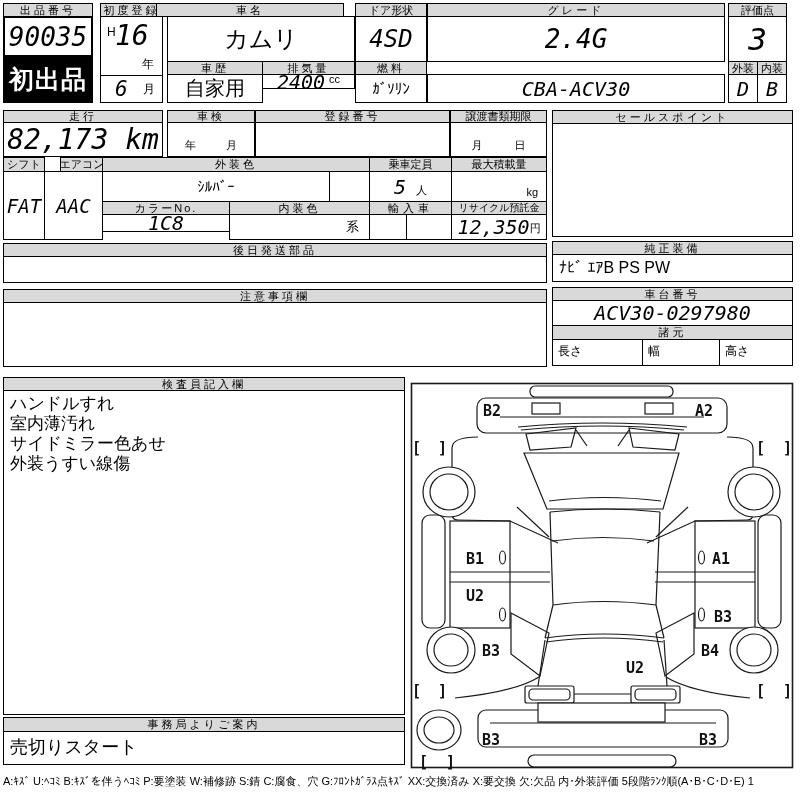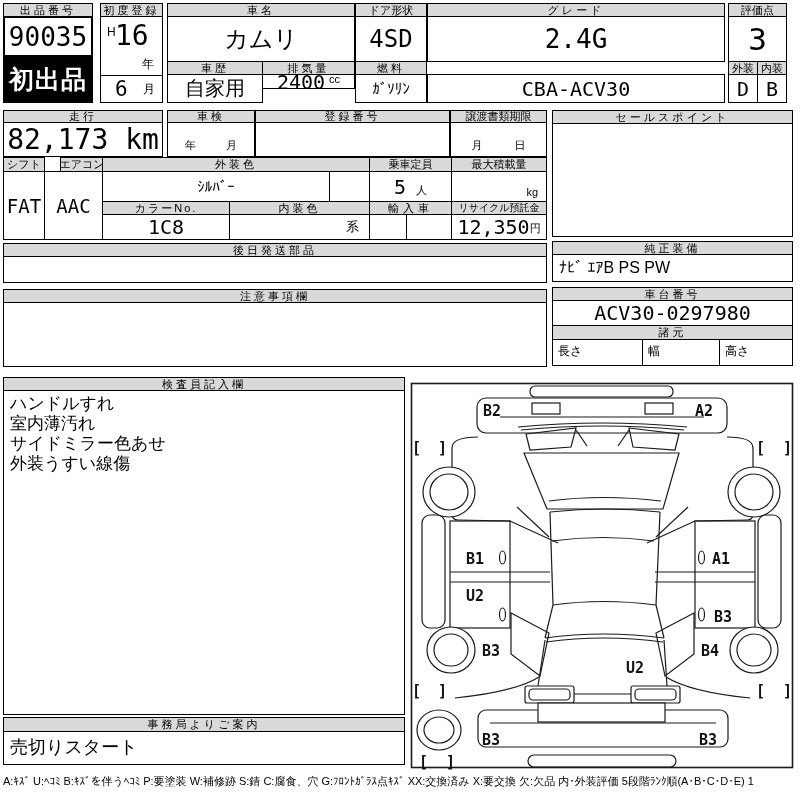--- a/index.html
+++ b/index.html
@@ -3,21 +3,21 @@
 <meta charset="utf-8">
 <style>
   html,body{margin:0;padding:0;background:#fff;}
   #sheet{position:relative;width:800px;height:800px;background:#ffffff;overflow:hidden;
          font-family:"Liberation Sans","DejaVu Sans",sans-serif;color:#000;padding-left:13px;}
   .box{position:absolute;border:1px solid #000;background:#fff;box-sizing:border-box;
        display:flex;align-items:center;justify-content:center;}
   .hdr{position:absolute;border:1px solid #000;background:#d9d9d9;box-sizing:border-box;
        display:flex;align-items:center;justify-content:center;font-size:11px;letter-spacing:3px;white-space:nowrap;}
   .hdr.tight{letter-spacing:0px;}
-  .mono{font-family:"DejaVu Sans Mono","Liberation Mono",monospace;}
+  .mono{font-family:"DejaVu Sans Mono","Liberation Mono",monospace;font-style:italic;}
   .badge{background:#000;color:#fff;font-weight:bold;}
   .small{font-size:11px;}
   .left-align{justify-content:flex-start;}
   .top-align{align-items:flex-start;}
   .notes{flex-direction:column;align-items:flex-start;justify-content:flex-start;padding:3px 6px;}
   .notes div{font-size:17px;line-height:20px;white-space:nowrap;}
   svg text{font-family:"DejaVu Sans Mono","Liberation Mono",monospace;font-weight:600;fill:#111;}
   #legend{position:absolute;left:3px;top:774px;width:795px;font-size:11px;white-space:nowrap;
           font-family:"Liberation Sans",sans-serif;}
 </style>
@@ -34,21 +34,21 @@
   <div class="box" style="left:100px;top:16px;width:63px;height:60px">
     <div style="position:absolute;left:6px;top:8px;font-size:12px">H</div>
     <div class="mono" style="position:absolute;left:14px;top:2px;font-size:28px">16</div>
     <div style="position:absolute;right:8px;bottom:2px;font-size:12px">年</div>
   </div>
   <div class="box" style="left:100px;top:75px;width:63px;height:28px">
     <div class="mono" style="position:absolute;left:14px;top:1px;font-size:21px">6</div>
     <div style="position:absolute;right:7px;bottom:4px;font-size:12px">月</div>
   </div>
 
-  <div class="hdr" style="left:167px;top:3px;width:188px;height:14px">車名</div>
+  <div class="hdr" style="left:156px;top:3px;width:188px;height:14px">車名</div>
   <div class="box" style="left:167px;top:16px;width:188px;height:46px;font-size:24px">カムリ</div>
   <div class="hdr" style="left:167px;top:61px;width:96px;height:14px">車歴</div>
   <div class="hdr" style="left:262px;top:61px;width:93px;height:14px">排気量</div>
   <div class="box" style="left:167px;top:74px;width:96px;height:29px;font-size:20px">自家用</div>
   <div class="box" style="left:262px;top:74px;width:93px;height:15px">
     <span class="mono" style="font-size:20px">2400</span>
     <span class="small" style="margin-left:4px;align-self:flex-end;padding-bottom:3px">cc</span>
   </div>
 
   <div class="hdr tight" style="left:355px;top:3px;width:72px;height:14px">ドア形状</div>
@@ -101,21 +101,21 @@
   </div>
   <div class="box" style="left:451px;top:171px;width:96px;height:31px;justify-content:flex-end;align-items:flex-end;padding:0 8px 3px 0">
     <span class="small">kg</span>
   </div>
 
   <div class="hdr tight" style="left:102px;top:201px;width:128px;height:14px;letter-spacing:2px">カラーNo.</div>
   <div class="hdr" style="left:229px;top:201px;width:141px;height:14px">内装色</div>
   <div class="hdr tight" style="left:369px;top:201px;width:83px;height:14px;letter-spacing:4px">輸入車</div>
   <div class="hdr tight" style="left:451px;top:201px;width:96px;height:14px;font-size:10px">リサイクル預託金</div>
 
-  <div class="box mono" style="left:102px;top:214px;width:128px;height:26px;font-size:20px">1C8</div>
+  <div class="box mono" style="left:102px;top:214px;width:128px;height:18px;font-size:20px">1C8</div>
   <div class="box" style="left:229px;top:214px;width:141px;height:26px;justify-content:flex-end;padding-right:10px;font-size:13px">系</div>
   <div class="box" style="left:369px;top:214px;width:38px;height:26px"></div>
   <div class="box" style="left:406px;top:214px;width:46px;height:26px"></div>
   <div class="box" style="left:451px;top:214px;width:96px;height:26px">
     <span class="mono" style="font-size:20px">12,350</span>
     <span class="small" style="align-self:flex-end;padding-bottom:3px">円</span>
   </div>
 
   <div class="hdr" style="left:3px;top:243px;width:544px;height:14px">後日発送部品</div>
   <div class="box" style="left:3px;top:256px;width:544px;height:27px"></div>

